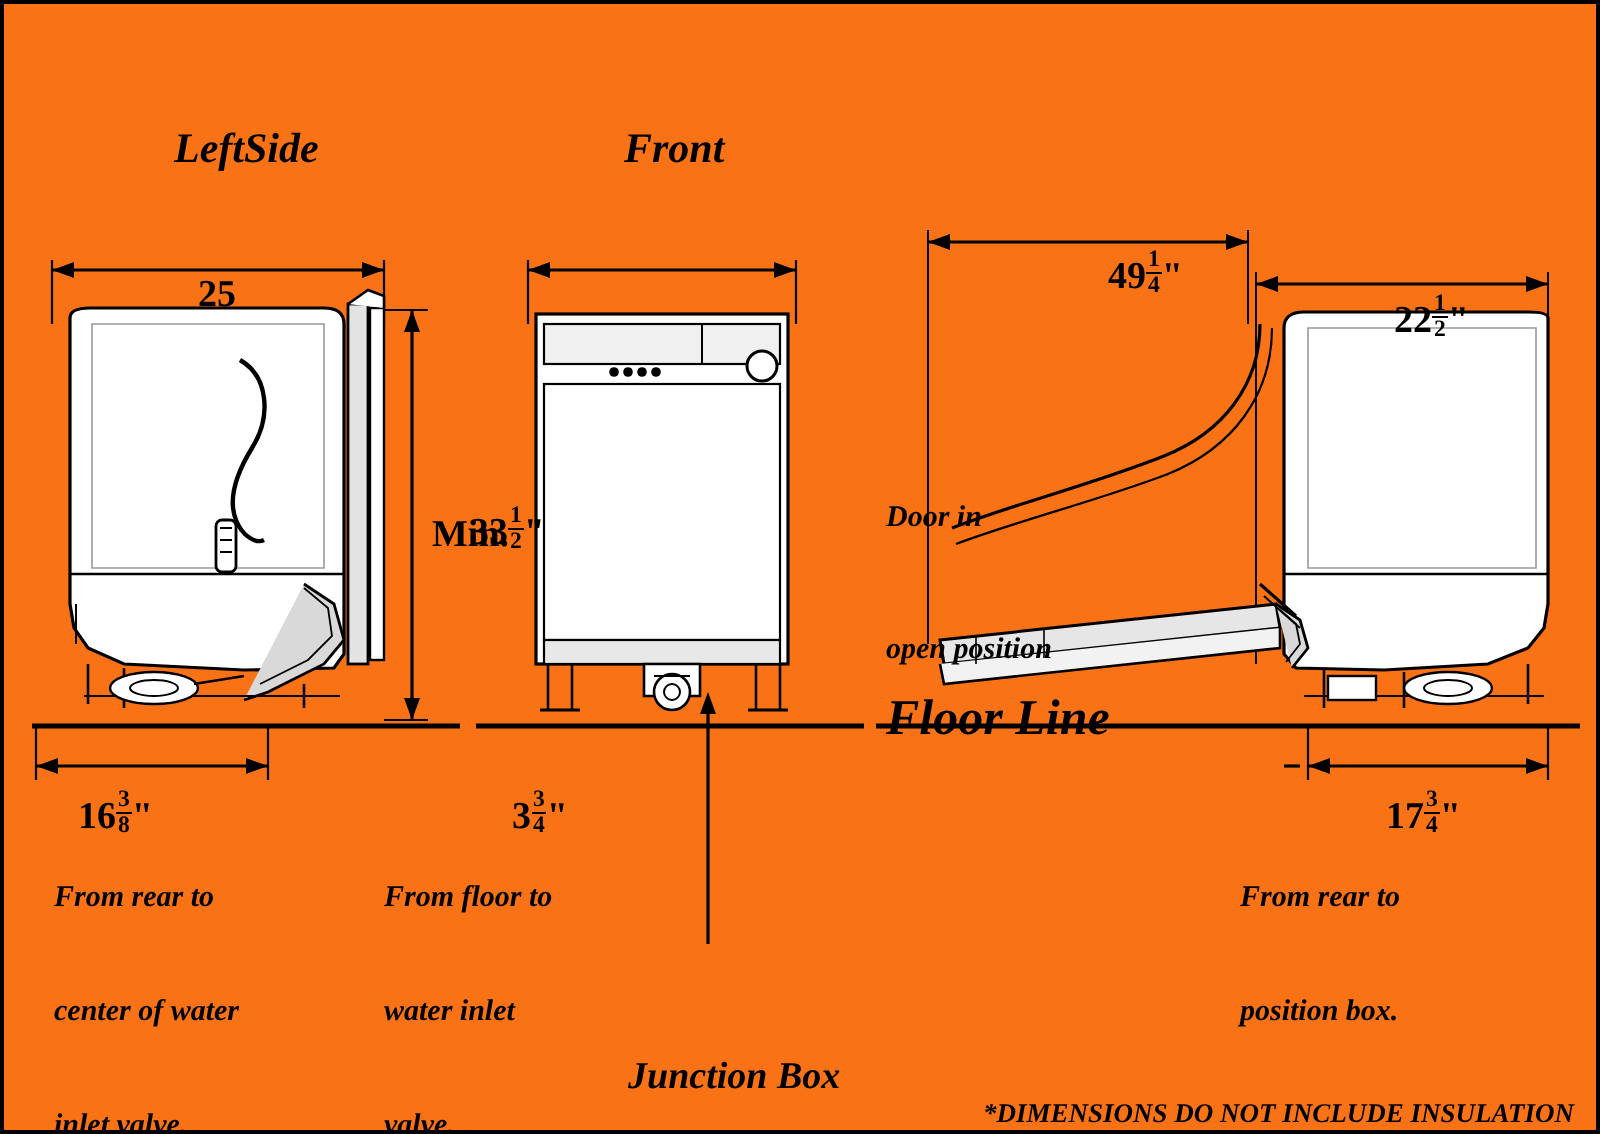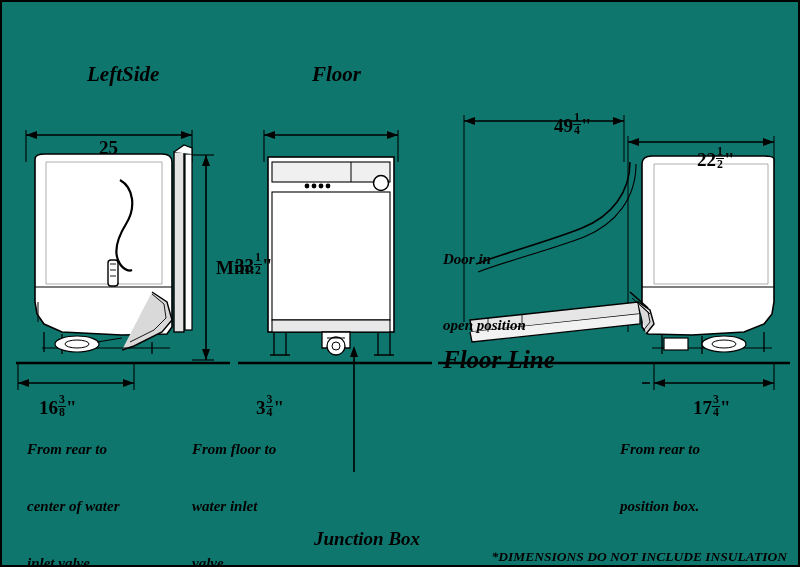--- a/index.html
+++ b/index.html
@@ -4,21 +4,21 @@
 <style>
   html, body {
     margin: 0;
     padding: 0;
     background: #ffffff;
   }
   #page {
     position: relative;
     width: 800px;
     height: 567px;
-    background: #0f766e;
+    background: #f97316;
     border: 2px solid #000000;
     box-sizing: border-box;
     font-family: "Liberation Serif", serif;
     overflow: hidden;
   }
   .lbl {
     position: absolute;
     color: #000;
     white-space: pre;
   }
@@ -182,41 +182,41 @@
       <line x1="652" y1="381" x2="772" y2="381" stroke="#000" stroke-width="1.6"></line>
       <path d="M652,381 l11,-4 l0,8 z" fill="#000" stroke="none"></path>
       <path d="M772,381 l-11,-4 l0,8 z" fill="#000" stroke="none"></path>
       <line x1="652" y1="362" x2="652" y2="388" stroke-width="1.1"></line>
       <line x1="772" y1="362" x2="772" y2="388" stroke-width="1.1"></line>
       <line x1="640" y1="381" x2="648" y2="381" stroke="#000" stroke-width="1.6"></line>
     </g>
   </svg>
 
   <div class="lbl title" style="left:85px; top:60px;">LeftSide</div>
-  <div class="lbl title" style="left:310px; top:60px;">Floor</div>
+  <div class="lbl title" style="left:310px; top:60px;">Front</div>
 
   <div class="lbl dimnum" style="left:78px; top:113px;">
     <span>25</span>
   </div>
 
 
   <div class="lbl dimnum" style="left:214px; top:228px;">
     <span>33</span><span class="frac"><span class="n">1</span><span class="d">2</span></span><span>"</span>
   </div>
   <div class="lbl dimnum" style="left:214px; top:255px;">Min.</div>
 
   <div class="lbl dimnum" style="left:18px; top:370px;">
     <span>16</span><span class="frac"><span class="n">3</span><span class="d">8</span></span><span>"</span>
   </div>
 
   <div class="lbl dimnum" style="left:235px; top:370px;">
     <span>3</span><span class="frac"><span class="n">3</span><span class="d">4</span></span><span>"</span>
   </div>
 
-  <div class="lbl dimnum" style="left:533px; top:88px;">
+  <div class="lbl dimnum" style="left:533px; top:100px;">
     <span>49</span><span class="frac"><span class="n">1</span><span class="d">4</span></span><span>"</span>
   </div>
 
   <div class="lbl dimnum" style="left:676px; top:122px;">
     <span>22</span><span class="frac"><span class="n">1</span><span class="d">2</span></span><span>"</span>
   </div>
 
   <div class="lbl dimnum" style="left:672px; top:370px;">
     <span>17</span><span class="frac"><span class="n">3</span><span class="d">4</span></span><span>"</span>
   </div>

